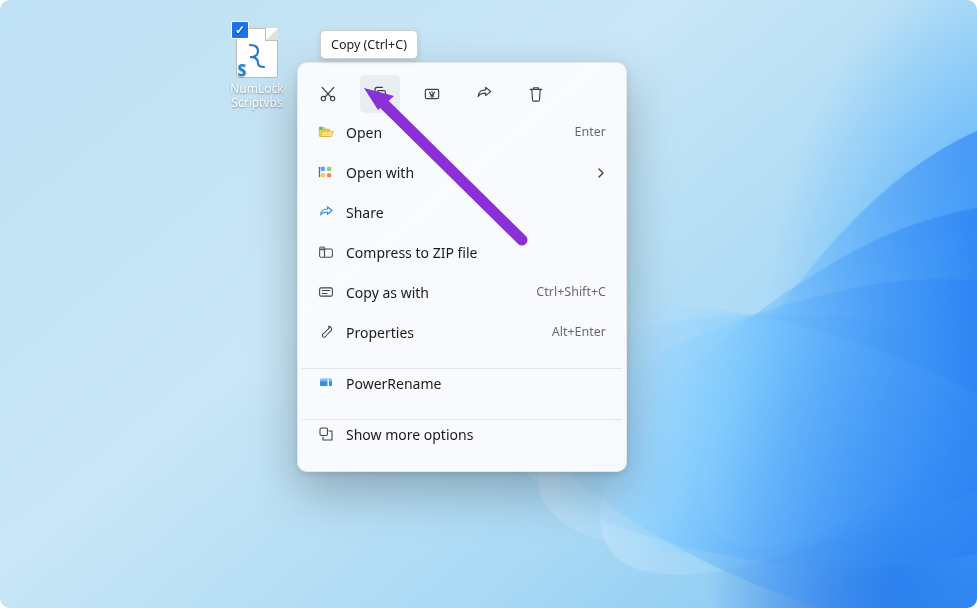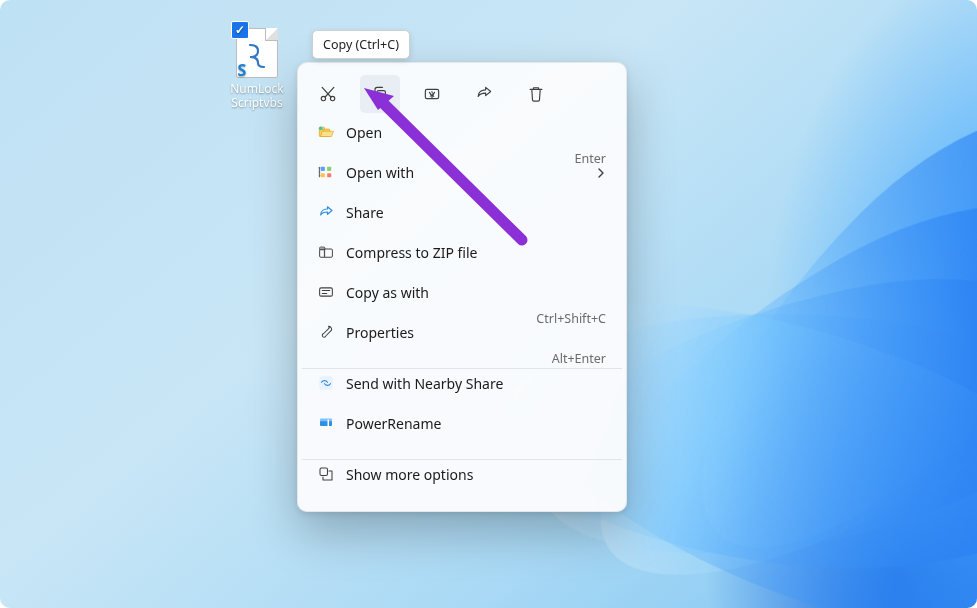--- a/index.html
+++ b/index.html
@@ -70,21 +70,21 @@
     position:absolute; bottom:-4px; left:-6px;
     width:22px; height:22px;
     border-radius:3px;
     display:flex;align-items:center;justify-content:center;
     color:#1782d6;font-size:16px;font-weight:700;
   }
 
   
   .tooltip {
     position: absolute;
-    top: 30px; left: 312px;
+    top: 30px; left: 320px;
     background: #fff;
     border: 1px solid #cfcfcf;
     border-radius: 5px;
     padding: 5px 10px;
     font-size: 12.5px;
     color: #222;
     box-shadow: 0 2px 6px rgba(0,0,0,0.12);
     z-index: 60;
   }
 
@@ -118,21 +118,21 @@
   .action-btn + .action-btn { margin-left: 8px; }
 
   .menu-item {
     display:flex; align-items:flex-start;
     height: 40px;
     padding: 0 20px 0 14px;
     cursor:pointer;
   }
   .mi-icon { width: 28px; display:flex; align-items:center; justify-content:center; }
   .mi-label { flex: 1; padding-left: 6px; }
-  .mi-accel { color:#6b6b6b; font-size: 12.5px; margin-top: 27px; }
+  .mi-accel { color:#6b6b6b; font-size: 12.5px; }
   .mi-caret { color:#6b6b6b; }
 
   .menu-sep { height:1px; background:#e3e4e6; margin:5px 4px; }
 
   
   .arrow-wrap {
     position: absolute;
     top: 80px; left: 362px;
     width: 180px; height: 180px;
     z-index: 70;
@@ -273,29 +273,20 @@
         <svg width="18" height="18" viewBox="0 0 24 24">
             <path class="ico" d="M15.5 4.5 a4 4 0 0 1 3.9 5 L12 17 a2.5 2.5 0 1 1 -3 -3 L16.5 6.5 a4 4 0 0 1 -1 -2 Z"></path>
           </svg>
       </span>
       <span class="mi-label">Properties</span>
       <span class="mi-accel">Alt+Enter</span>
     </div>
 
     <div class="menu-sep"></div>
 
-    <div class="menu-item">
-      <span class="mi-icon">
-        <svg width="18" height="18" viewBox="0 0 24 24">
-            <rect x="3" y="3" width="18" height="18" rx="4" fill="#eaf2ff"></rect>
-            <path d="M6 11 C8 8 12 8 14 11 M10 13 C12 16 16 16 18 13" stroke="#2f8fe0" stroke-width="1.6" fill="none" stroke-linecap="round"></path>
-          </svg>
-      </span>
-      <span class="mi-label">Send with Nearby Share</span>
-    </div>
 
     <div class="menu-item">
       <span class="mi-icon">
         <svg width="18" height="18" viewBox="0 0 24 24">
             <rect x="4" y="9" width="16" height="7" rx="1.2" fill="#2f8fe0"></rect>
             <rect x="4" y="6" width="16" height="3.5" rx="1" fill="#7ec0ff"></rect>
             <rect x="14" y="7.5" width="2" height="10" fill="#fff"></rect>
           </svg>
       </span>
       <span class="mi-label">PowerRename</span>

